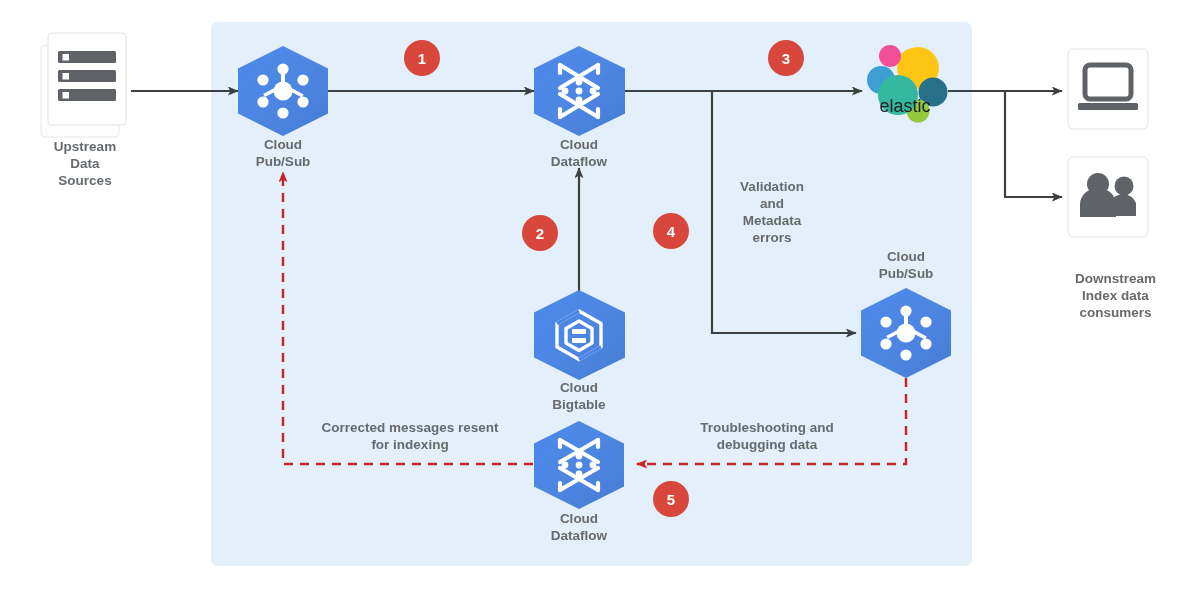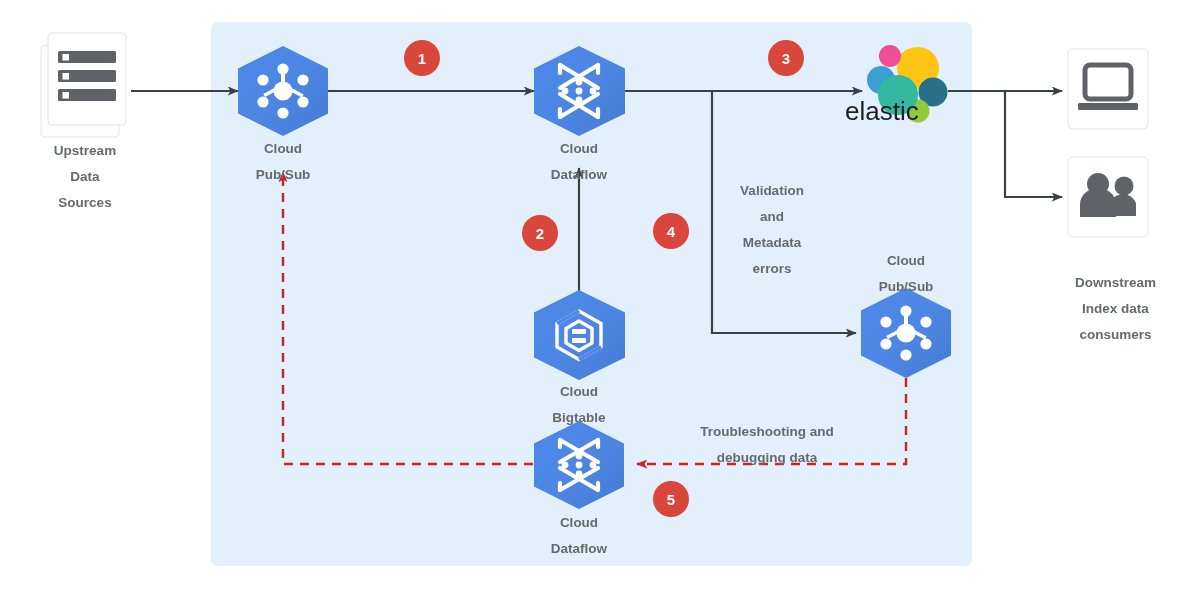--- a/index.html
+++ b/index.html
@@ -1,25 +1,25 @@
 <!DOCTYPE html>
 <html><head>
 <meta charset="utf-8">
 <style>
   html,body{margin:0;padding:0;background:#ffffff;}
   body{width:1200px;height:609px;position:relative;overflow:hidden;
        font-family:"Liberation Sans","DejaVu Sans",sans-serif;}
   #stage{position:absolute;left:0;top:0;width:1200px;height:609px;}
   .label{position:absolute;color:#666a6d;font-weight:bold;font-size:13.5px;
-         line-height:26px;text-align:center;white-space:pre-line;}
+         line-height:17px;text-align:center;white-space:pre-line;}
   .badge{position:absolute;width:36px;height:36px;border-radius:50%;
          background:#d9463c;color:#fff;font-size:15px;font-weight:bold;
          display:flex;align-items:center;justify-content:center;}
-  .elastic-word{font-family:"Liberation Sans",sans-serif;font-size:26px;
-                color:#1c1e21;text-align:left;letter-spacing:0px;}
+  .elastic-word{font-family:"Liberation Sans",sans-serif;font-size:18px;
+                color:#1c1e21;text-align:center;letter-spacing:0px;}
 </style>
 </head>
 <body>
 
 <div id="stage">
 
   <svg width="1200" height="609" viewBox="0 0 1200 609" style="position:absolute;left:0;top:0;">
     <defs>
       <marker id="arw" markerWidth="11" markerHeight="9" refX="10.2" refY="4.5" orient="auto" markerUnits="userSpaceOnUse">
         <path d="M0,0 L11,4.5 L0,9 L2.6,4.5 Z" fill="#3c4043"></path>
@@ -210,20 +210,22 @@
 
   <div class="label" style="left:717px;top:178px;width:110px;">Validation
 and
 Metadata
 errors</div>
 
   <div class="label" style="left:1038px;top:270px;width:155px;">Downstream
 Index data
 consumers</div>
 
+  <div class="label" style="left:300px;top:419px;width:220px;">Corrected messages resent
+for indexing</div>
 
   <div class="label" style="left:672px;top:419px;width:190px;">Troubleshooting and
 debugging data</div>
 
   <div class="badge" style="left:404px;top:40px;">1</div>
   <div class="badge" style="left:522px;top:215px;">2</div>
   <div class="badge" style="left:768px;top:40px;">3</div>
   <div class="badge" style="left:653px;top:213px;">4</div>
   <div class="badge" style="left:653px;top:481px;">5</div>
 

